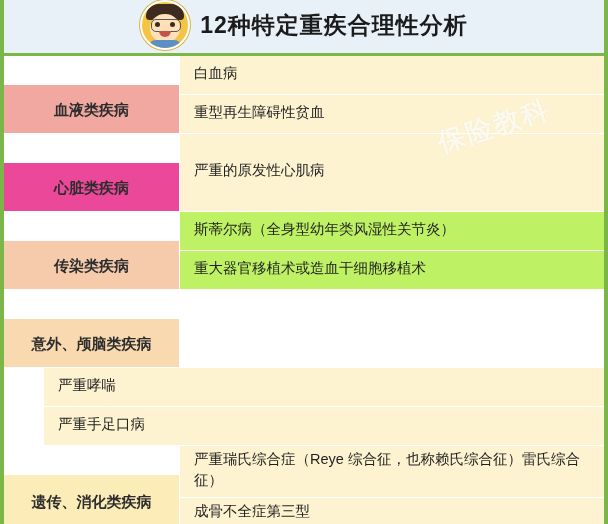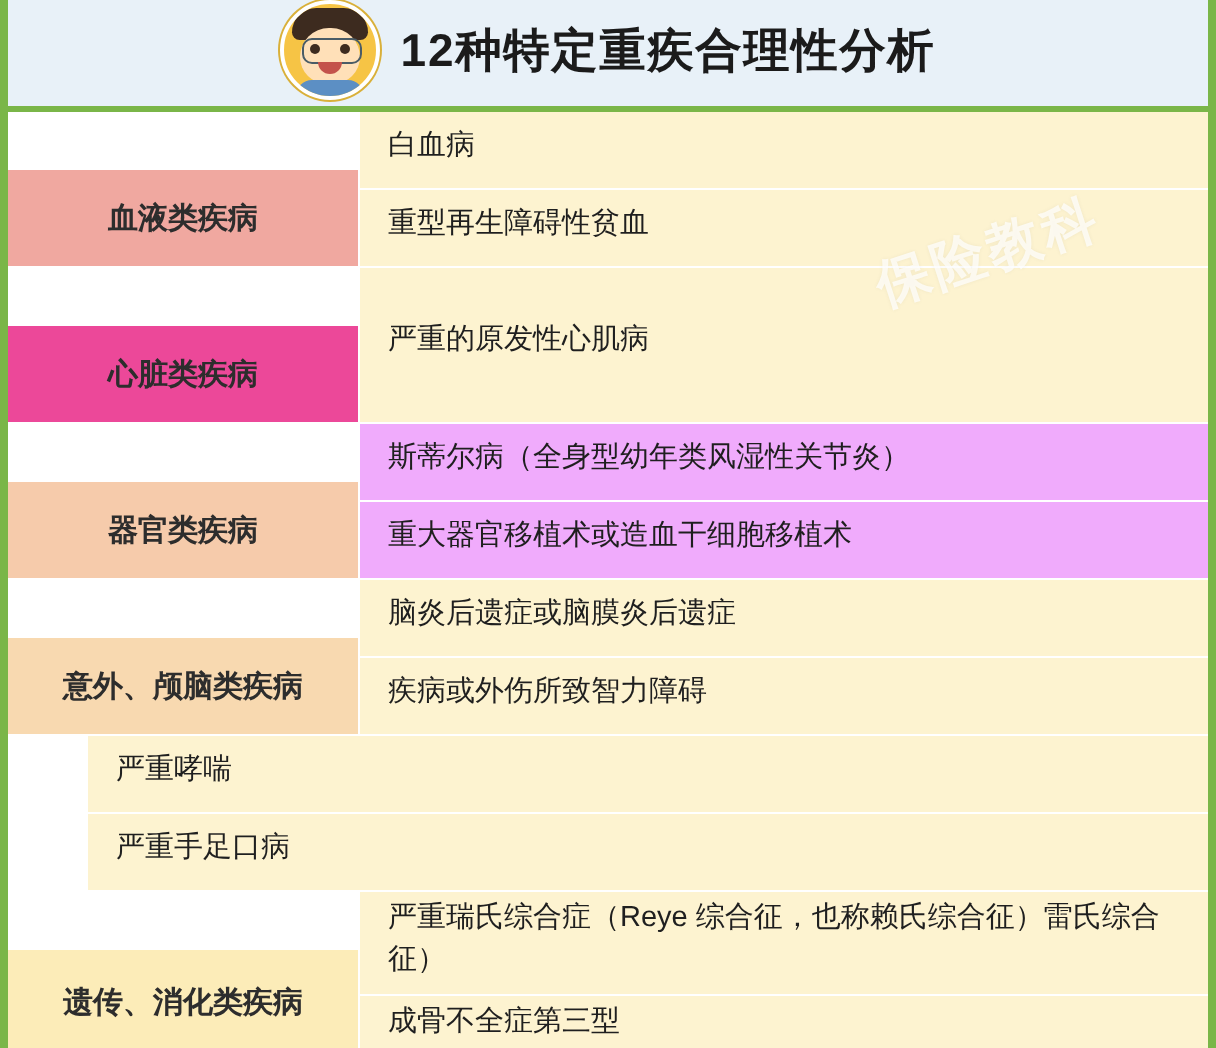--- a/index.html
+++ b/index.html
@@ -192,32 +192,28 @@
           <div class="item">重型再生障碍性贫血</div>
         </div>
       </div>
       <div class="row">
         <div class="cat" style="background: #ec4899;">心脏类疾病</div>
         <div class="items" style="background: rgb(253, 243, 208);">
           <div class="item">严重的原发性心肌病</div>
         </div>
       </div>
       <div class="row">
-        <div class="cat" style="background: rgb(246, 203, 171);">器官类疾病</div>
-        <div class="items" style="background: #f0abfc;">
+        <div class="cat" style="background: rgb(246, 203, 171);">传染类疾病</div>
+        <div class="items" style="background: #bef264;">
           <div class="item">斯蒂尔病（全身型幼年类风湿性关节炎）</div>
           <div class="item">重大器官移植术或造血干细胞移植术</div>
         </div>
       </div>
       <div class="row">
         <div class="cat" style="background: rgb(248, 217, 176);">意外、颅脑类疾病</div>
-        <div class="items" style="background: rgb(253, 243, 208);">
-          <div class="item">脑炎后遗症或脑膜炎后遗症</div>
-          <div class="item">疾病或外伤所致智力障碍</div>
-        </div>
       </div>
       <div class="row">
         <div class="items" style="background: rgb(253, 243, 208); margin-left: 40px;">
           <div class="item">严重哮喘</div>
           <div class="item">严重手足口病</div>
         </div>
       </div>
       <div class="row">
         <div class="cat" style="background: rgb(252, 236, 184);">遗传、消化类疾病</div>
         <div class="items" style="background: rgb(253, 243, 208);">

